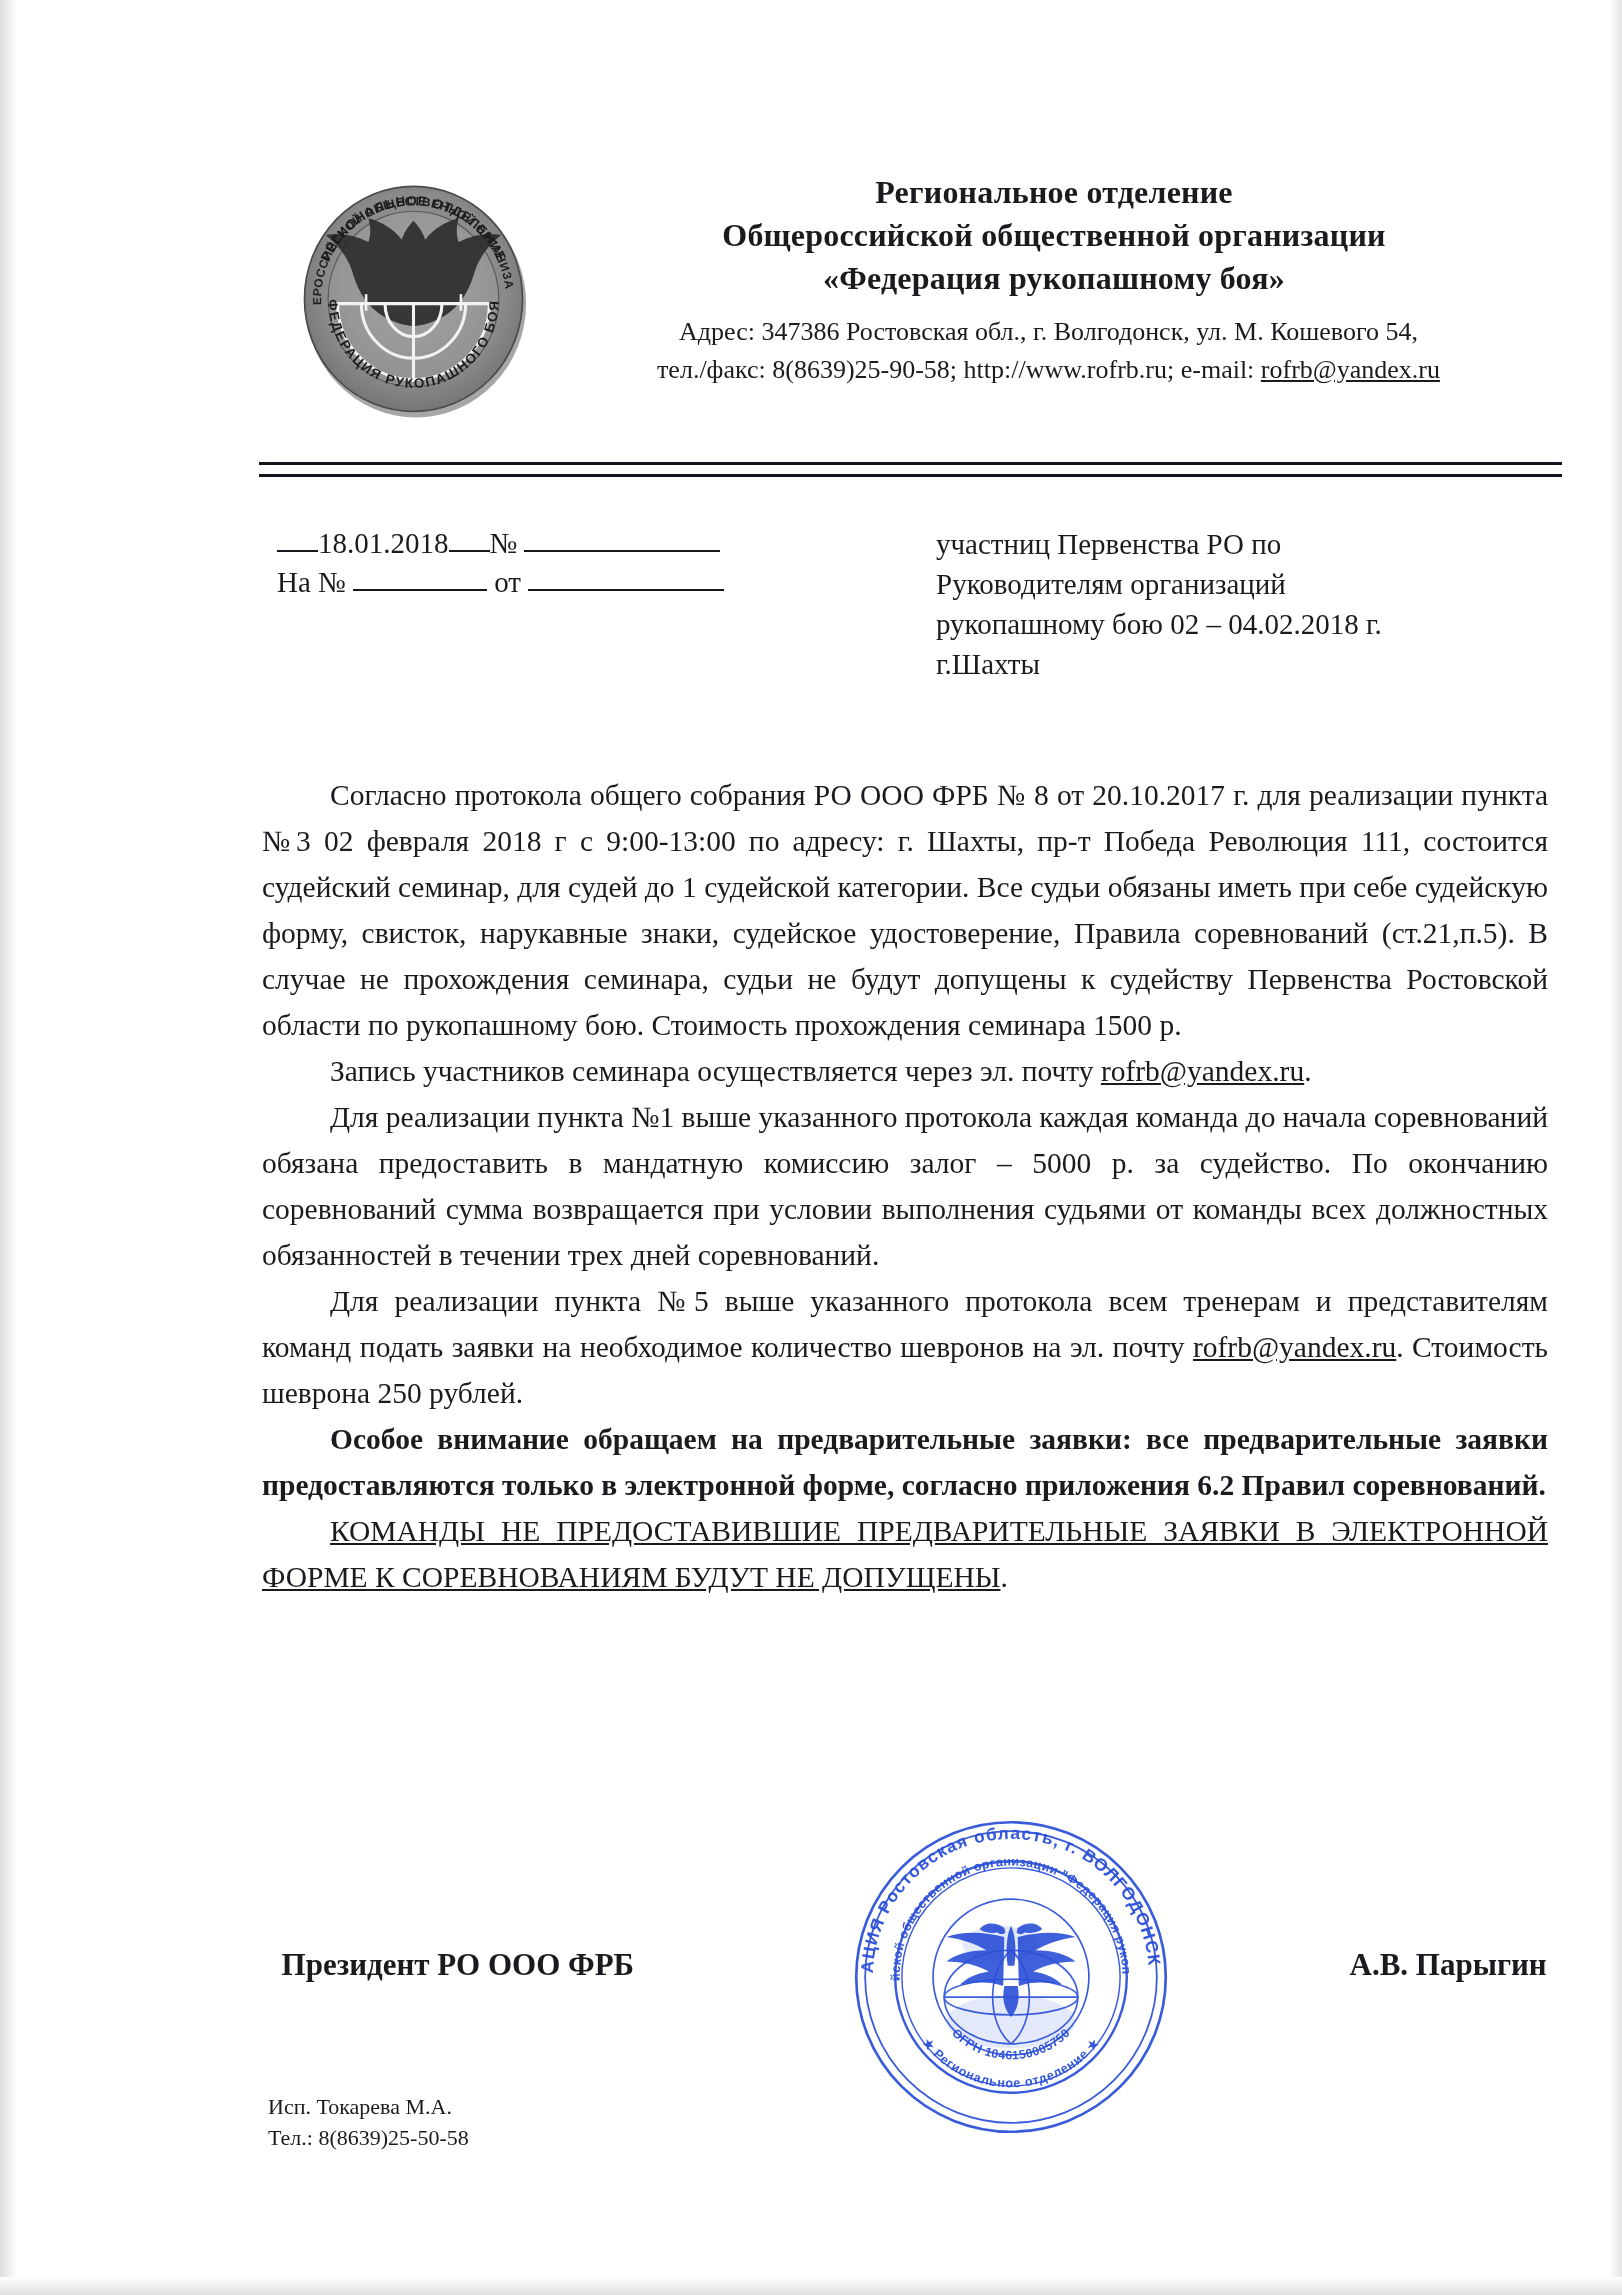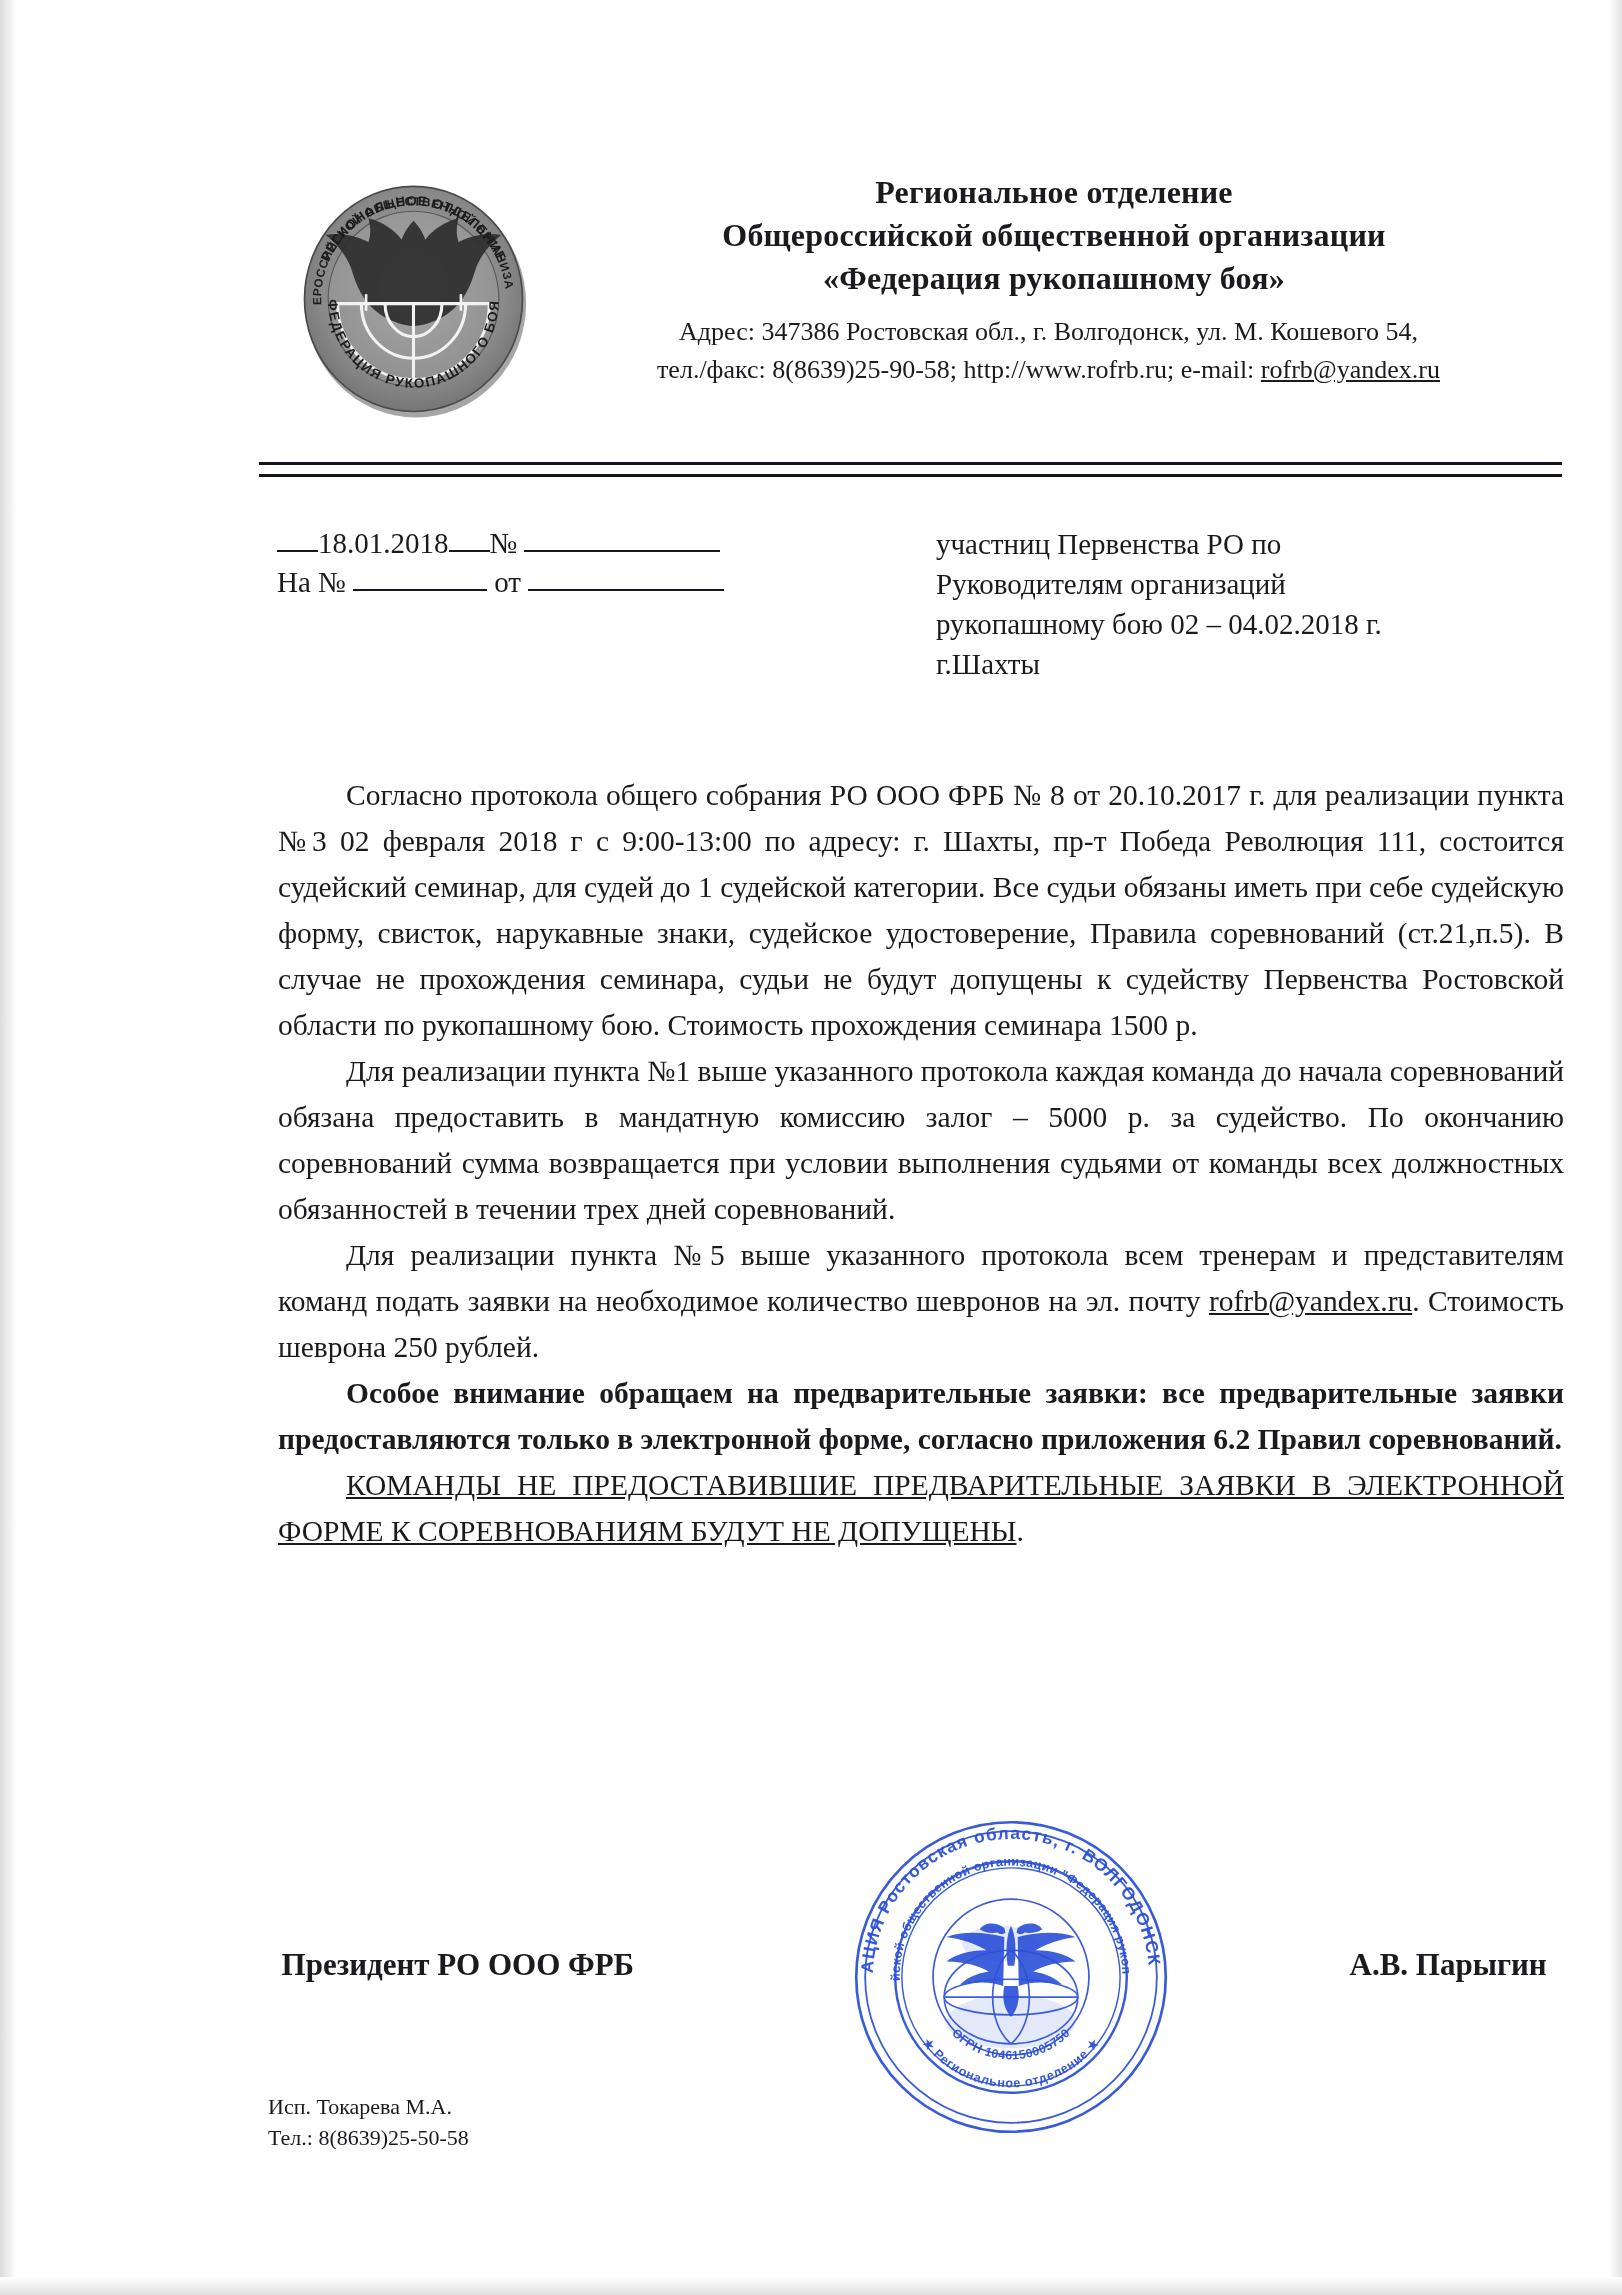--- a/index.html
+++ b/index.html
@@ -107,21 +107,20 @@
   .addressee div { white-space: nowrap; }
 
   
   .body-text {
     position: absolute;
     left: 262px; top: 772px;
     width: 1286px;
     font-size: 29.5px;
     line-height: 46px;
     text-align: justify;
-    margin-left: 16px;
   }
   .body-text p {
     margin: 0;
     text-indent: 68px;
     text-align: justify;
     text-justify: inter-word;
   }
   .u-link { text-decoration: underline; }
   .bold-underline {
     font-weight: bold;
@@ -265,20 +264,21 @@
     <div>участниц Первенства РО по</div>
     <div>Руководителям организаций</div>
     <div>рукопашному бою  02 – 04.02.2018 г.</div>
     <div>г.Шахты</div>
   </div>
 
   <div class="body-text">
 
     <p>Согласно протокола общего собрания РО ООО ФРБ № 8 от  20.10.2017 г. для реализации пункта №3 02 февраля 2018 г с 9:00-13:00 по адресу: г. Шахты, пр-т Победа Революция 111, состоится судейский семинар, для судей до 1 судейской категории.  Все судьи обязаны иметь при себе судейскую форму, свисток, нарукавные знаки, судейское удостоверение, Правила соревнований (ст.21,п.5). В случае не прохождения семинара, судьи не будут допущены к судейству Первенства Ростовской области по рукопашному бою. Стоимость прохождения семинара 1500 р.</p>
 
+    <p><span>Запись участников семинара осуществляется через эл. почту </span><span class="u-link">rofrb@yandex.ru</span><span>.</span></p>
 
     <p>Для реализации пункта №1 выше указанного протокола каждая команда до начала соревнований обязана предоставить в мандатную комиссию залог – 5000 р. за судейство. По окончанию соревнований сумма возвращается при условии выполнения  судьями от команды всех должностных обязанностей в течении трех дней соревнований.</p>
 
     <p><span>Для реализации пункта №5  выше указанного протокола всем тренерам и представителям команд подать заявки на необходимое количество шевронов на эл. почту </span><span class="u-link">rofrb@yandex.ru</span><span>. Стоимость шеврона 250 рублей.</span></p>
 
     <p class="bold-underline">Особое внимание обращаем на предварительные заявки: все предварительные заявки предоставляются только в электронной форме, согласно приложения 6.2 Правил соревнований.</p>
 
     <p><span class="caps-underline">КОМАНДЫ НЕ ПРЕДОСТАВИВШИЕ ПРЕДВАРИТЕЛЬНЫЕ ЗАЯВКИ В ЭЛЕКТРОННОЙ ФОРМЕ К СОРЕВНОВАНИЯМ БУДУТ НЕ ДОПУЩЕНЫ</span><span class="no-ul">.</span></p>
   </div>
 

